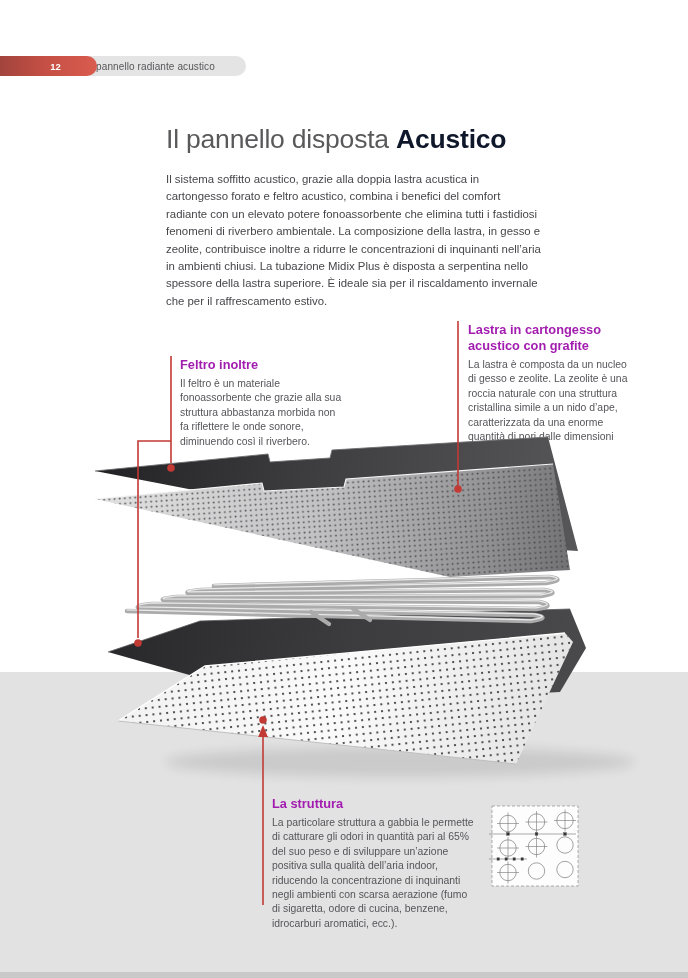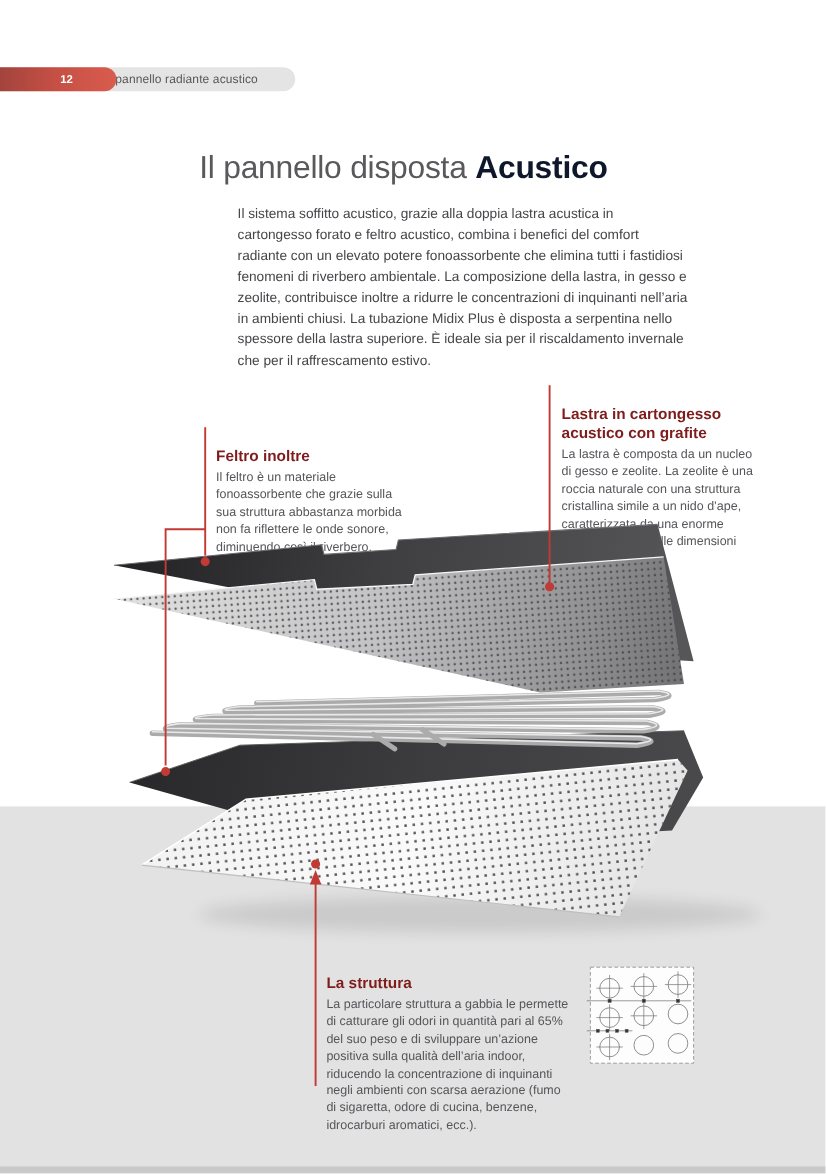--- a/index.html
+++ b/index.html
@@ -14,24 +14,24 @@
   .runhead-red{left:0;top:56px;width:97px;height:20px;border-radius:0 10px 10px 0;
     background:linear-gradient(90deg,#a2443d 0%,#c44f44 45%,#d95c4e 100%);
     display:flex;align-items:center;justify-content:center;}
   .runhead-red span{font-size:9.5px;font-weight:bold;color:#ffffff;padding-left:14px;}
 
   
   .page-title{left:166px;top:124px;font-size:26.5px;color:#59595b;letter-spacing:-.2px;}
   .page-title b{color:#0f172a;font-weight:bold;}
 
   
-  .intro{left:166px;top:171px;width:377px;font-size:11.4px;line-height:17.4px;color:#46464a;margin-left:32px;}
+  .intro{left:166px;top:171px;width:377px;font-size:11.4px;line-height:17.4px;color:#46464a;}
 
   
-  .callout-title{font-size:12.8px;font-weight:bold;color:#7f1d1d;line-height:16px;margin:16px 0 4px 0;}
+  .callout-title{font-size:12.8px;font-weight:bold;color:#a21caf;line-height:16px;margin:1px 0 4px 0;}
   .callout-body{font-size:10.4px;line-height:14.4px;color:#55555a;}
   .co-feltro{left:180px;top:356px;width:162px;}
   .co-lastra{left:468px;top:321px;width:168px;}
   .co-struttura{left:272px;top:795px;width:204px;}
 
   
   .gray-band{left:0;top:672px;width:688px;height:306px;background:#e2e2e2;}
   .gray-band-edge{left:0;top:972px;width:688px;height:6px;background:#c9c9c9;}
 
   svg.overlay{left:0;top:0;pointer-events:none;}
@@ -48,21 +48,21 @@
 <div class="abs runhead-red">
   <span>12</span>
 </div>
 
 <div class="abs page-title"><span>Il pannello disposta </span><b>Acustico</b></div>
 
 <div class="abs intro">Il sistema soffitto acustico, grazie alla doppia lastra acustica in cartongesso forato e feltro acustico, combina i benefici del comfort radiante con un elevato potere fonoassorbente che elimina tutti i fastidiosi fenomeni di riverbero ambientale. La composizione della lastra, in gesso e zeolite, contribuisce inoltre a ridurre le concentrazioni di inquinanti nell’aria in ambienti chiusi. La tubazione Midix Plus è disposta a serpentina nello spessore della lastra superiore. È ideale sia per il riscaldamento invernale che per il raffrescamento estivo.</div>
 
 <div class="abs co-feltro">
   <div class="callout-title">Feltro inoltre</div>
-  <div class="callout-body">Il feltro è un materiale fonoassorbente che grazie sulla sua struttura abbastanza morbida non fa riflettere le onde sonore, diminuendo così il riverbero.</div>
+  <div class="callout-body">Il feltro è un materiale fonoassorbente che grazie alla sua struttura abbastanza morbida non fa riflettere le onde sonore, diminuendo così il riverbero.</div>
 </div>
 
 <div class="abs co-lastra">
   <div class="callout-title">Lastra in cartongesso acustico con grafite</div>
   <div class="callout-body">La lastra è composta da un nucleo di gesso e zeolite. La zeolite è una roccia naturale con una struttura cristallina simile a un nido d’ape, caratterizzata da una enorme quantità di pori dalle dimensioni variabili.</div>
 </div>
 
 <div class="abs co-struttura">
   <div class="callout-title">La struttura</div>
   <div class="callout-body">La particolare struttura a gabbia le permette di catturare gli odori in quantità pari al 65% del suo peso e di sviluppare un’azione positiva sulla qualità dell’aria indoor, riducendo la concentrazione di inquinanti negli ambienti con scarsa aerazione (fumo di sigaretta, odore di cucina, benzene, idrocarburi aromatici, ecc.).</div>

